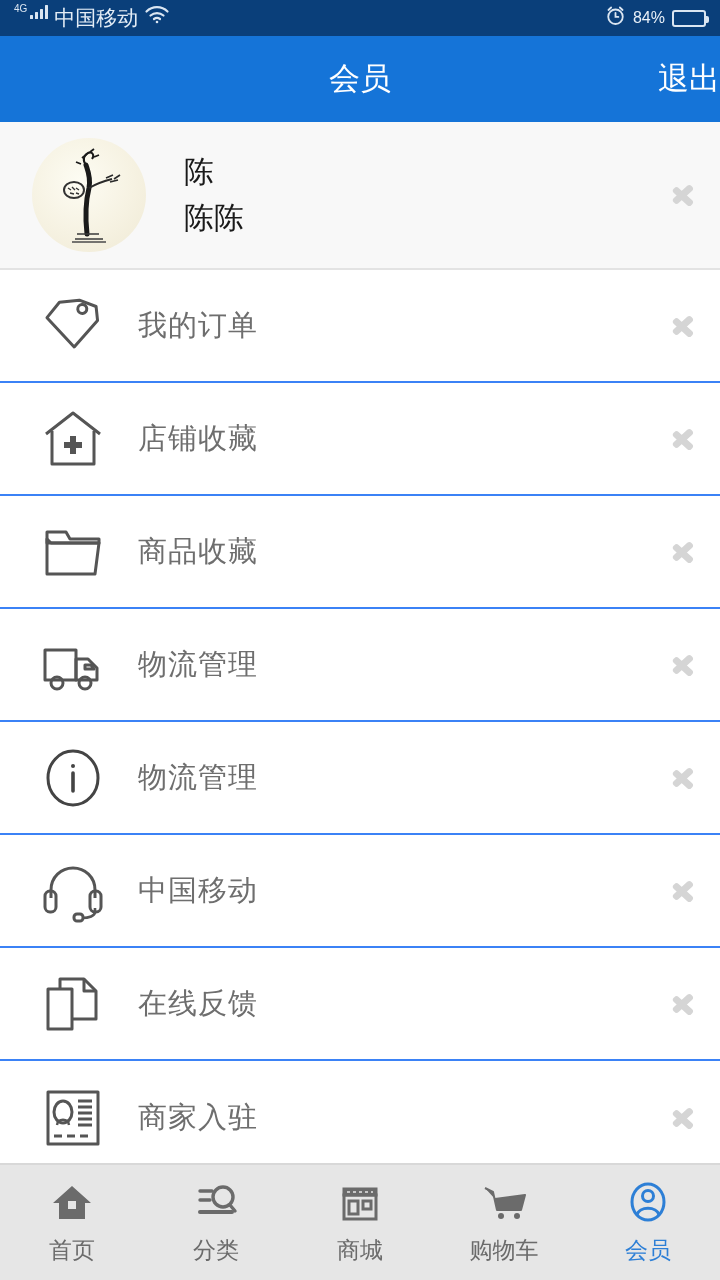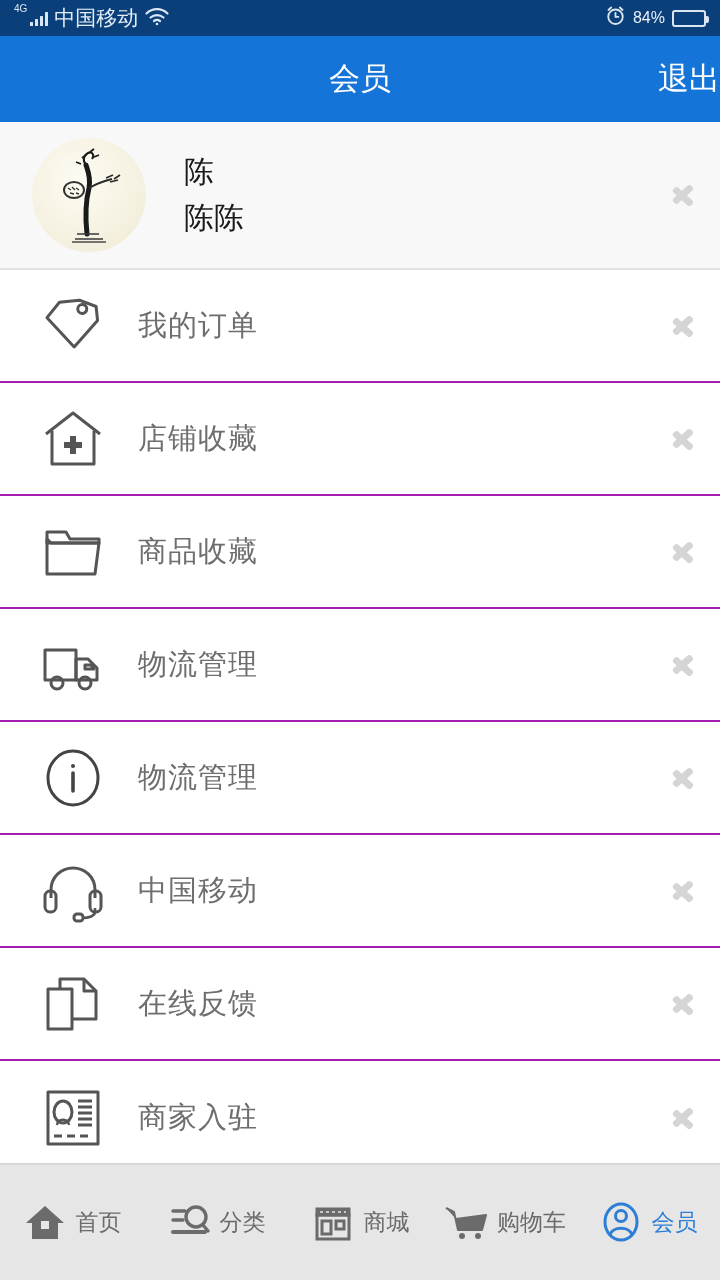--- a/index.html
+++ b/index.html
@@ -10,21 +10,21 @@
     overflow:hidden;
   }
   #app { position:relative; width:720px; height:1280px; display:flex; flex-direction:column; }
 
   
   .statusbar {
     height:36px; background:#0a3f7a; color:#dbe6f2;
     display:flex; align-items:center; padding:0 14px;
     font-size:21px; flex:none; position:relative;
   }
-  .sb-left  { display:flex; align-items:center; gap:6px; }
+  .sb-left  { display:flex; gap:6px; }
   .sb-mid   { position:absolute; left:0; right:0; text-align:center;
               font-size:22px; letter-spacing:.5px; color:#e8f0f8; pointer-events:none; }
   .sb-right { margin-left:auto; display:flex; align-items:center; gap:7px; position:relative; z-index:2;}
   .carrier  { font-size:21px; color:#e4edf6; letter-spacing:0; }
   .bars { display:flex; align-items:flex-end; gap:2px; height:15px; }
   .bars i { display:block; width:3px; background:#dbe6f2; border-radius:.5px; }
   .bars i:nth-child(1){height:4px;} .bars i:nth-child(2){height:7px;}
   .bars i:nth-child(3){height:10px;} .bars i:nth-child(4){height:14px;}
   .g4 { font-size:10px; line-height:9px; color:#dbe6f2; align-self:flex-start; margin-right:-3px;}
   .batt { width:34px; height:17px; border:2px solid #dbe6f2; border-radius:3px;
@@ -69,33 +69,33 @@
   .chev::before, .chev::after {
     content:""; position:absolute; left:2px; width:24px; height:7px;
     background:#d5d5d5; border-radius:3px;
   }
   .chev::before { top:9px;  transform-origin:left center; transform:rotate(42deg); }
   .chev::after  { top:23px; transform-origin:left center; transform:rotate(-42deg); }
 
   
   .row {
     height:113px; display:flex; align-items:center; padding:0 26px 0 36px;
-    background:#ffffff; border-bottom:2px solid #a21caf;
+    background:#ffffff; border-bottom:2px solid #3b82f6;
   }
   .row:last-child { border-bottom:none; }
   .row-icon { width:74px; height:74px; flex:none; display:flex; align-items:center; justify-content:center; }
   .row-icon svg { display:block; }
   .row-label { margin-left:28px; font-size:29px; color:#6e6e6e; letter-spacing:1px; }
 
   
   .tabbar {
     height:117px; flex:none; background:#e6e6e6; border-top:2px solid #d8d8d8;
     display:flex; align-items:stretch;
   }
-  .tab { flex:1; display:flex; flex-direction:row; align-items:center; justify-content:center; gap:9px; }
+  .tab { flex:1; display:flex; flex-direction:column; align-items:center; justify-content:center; gap:9px; }
   .tab-icon { height:46px; display:flex; align-items:center; justify-content:center; }
   .tab-label { font-size:23px; color:#6b6b6b; }
   .tab.active .tab-label { color:#2d7fd6; }
 </style>
 </head>
 <body>
 
 <div id="app">
 
   <div class="statusbar">

